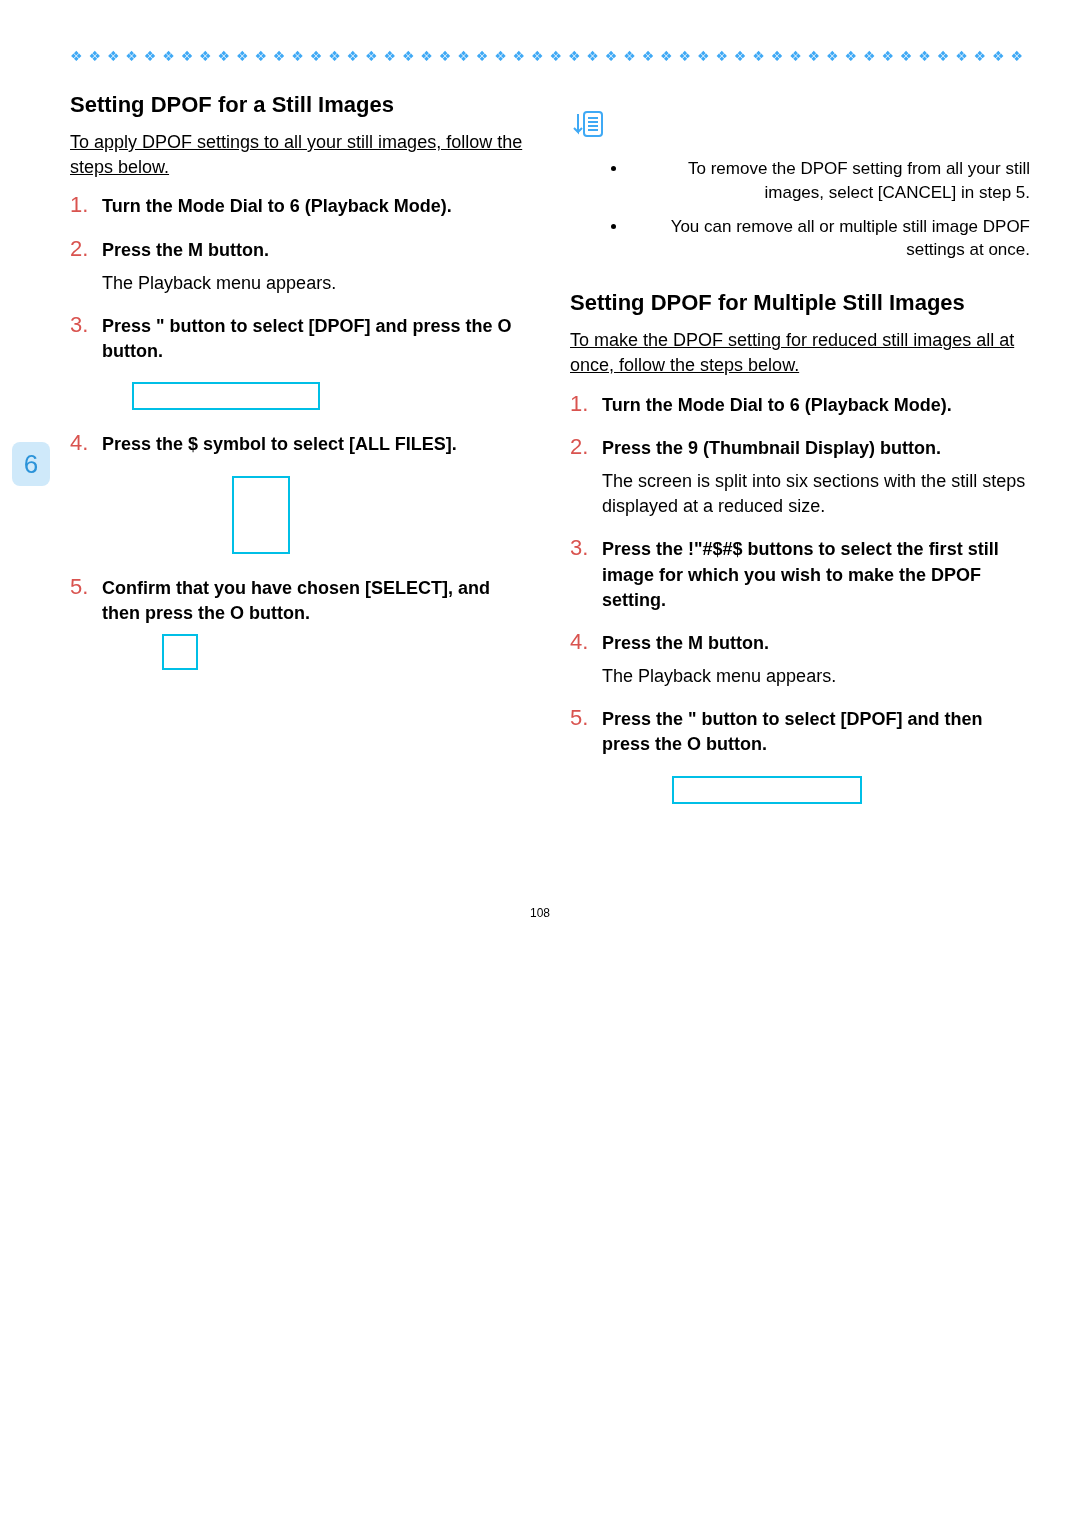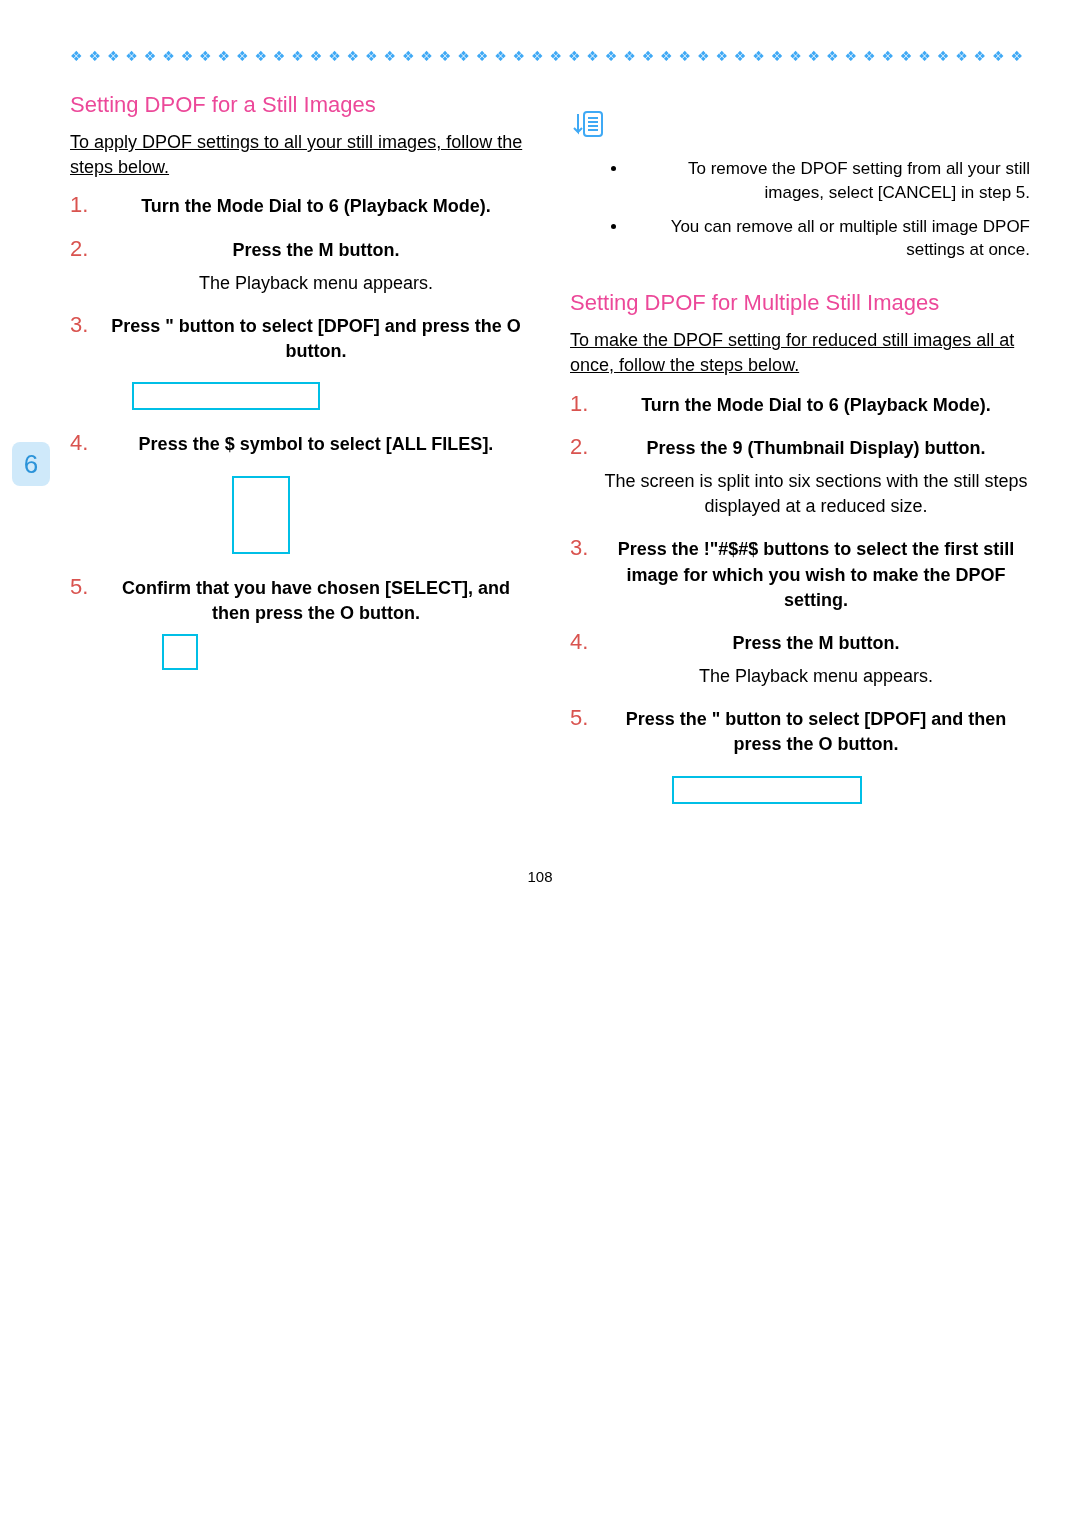--- a/index.html
+++ b/index.html
@@ -21,33 +21,32 @@
     overflow: hidden;
     margin: 8px 0 28px 20px;
   }
   .columns {
     display: flex;
     gap: 40px;
   }
   .col { flex: 1; }
   .left-col { padding-left: 20px; }
   .section-title {
-    color: #ec4899;
+    color: #000000;
     font-size: 22px;
-    font-weight: 400;
+    font-weight: 700;
     margin-bottom: 12px;
   }
   .intro { margin-bottom: 14px; line-height: 1.4; text-decoration: underline; }
   ol.steps { list-style: none; counter-reset: step; }
   ol.steps > li {
     counter-increment: step;
     position: relative;
     padding-left: 32px;
     margin-bottom: 18px;
-    text-align: center;
   }
   ol.steps > li::before {
     content: counter(step) ".";
     position: absolute;
     left: 0;
     top: -2px;
     color: #D9534F;
     font-size: 22px;
     font-weight: 400;
   }
@@ -79,22 +78,22 @@
     border-radius: 8px;
     background: #CFE9FA;
     color: #2B93D9;
     font-size: 26px;
     display: flex;
     align-items: center;
     justify-content: center;
   }
   .page-num {
     text-align: center;
-    font-size: 15px;
-    margin-top: 42px;
+    font-size: 12px;
+    margin-top: 80px;
   }
   .afternote { margin-top: 40px; padding-left: 30px; line-height: 1.4; max-width: 340px; }
 </style>
 </head>
 <body>
 
 <div class="diamond-border">❖ ❖ ❖ ❖ ❖ ❖ ❖ ❖ ❖ ❖ ❖ ❖ ❖ ❖ ❖ ❖ ❖ ❖ ❖ ❖ ❖ ❖ ❖ ❖ ❖ ❖ ❖ ❖ ❖ ❖ ❖ ❖ ❖ ❖ ❖ ❖ ❖ ❖ ❖ ❖ ❖ ❖ ❖ ❖ ❖ ❖ ❖ ❖ ❖ ❖ ❖ ❖ ❖ ❖ ❖ ❖ ❖</div>
 
 <div class="chapter-tab">6</div>
 

